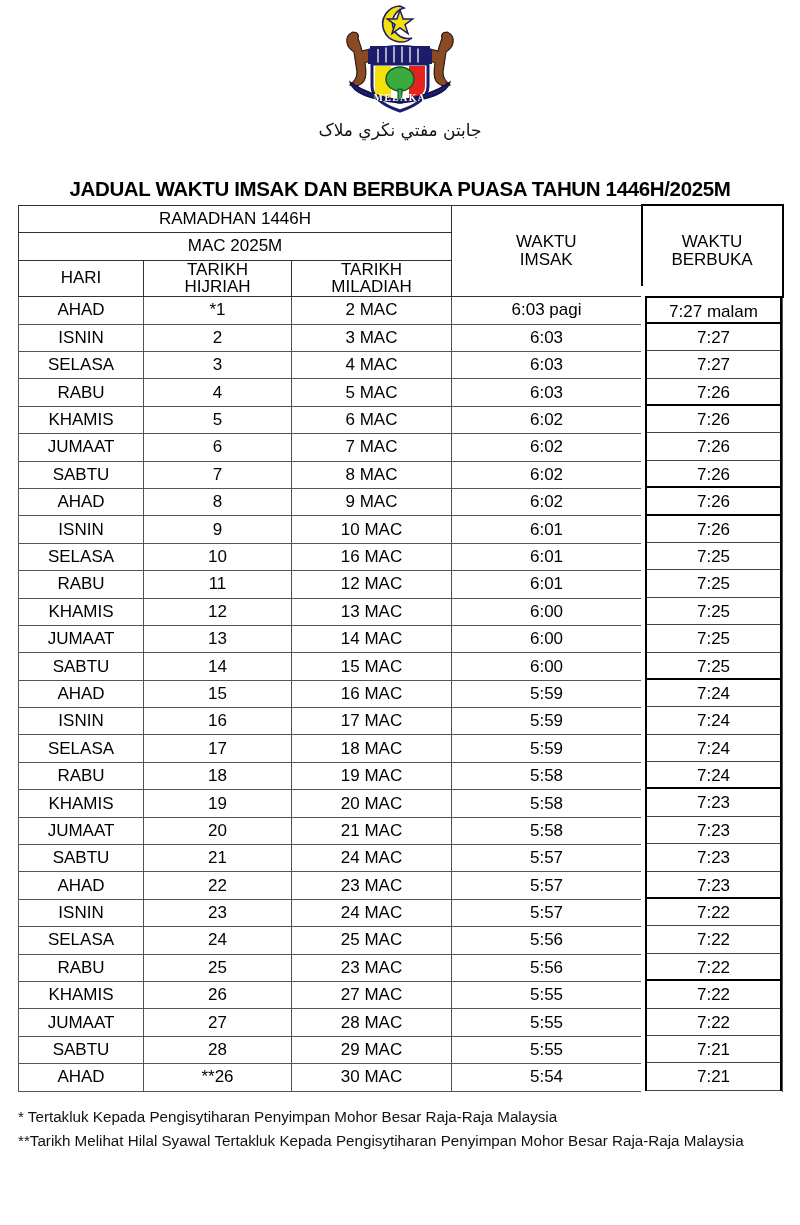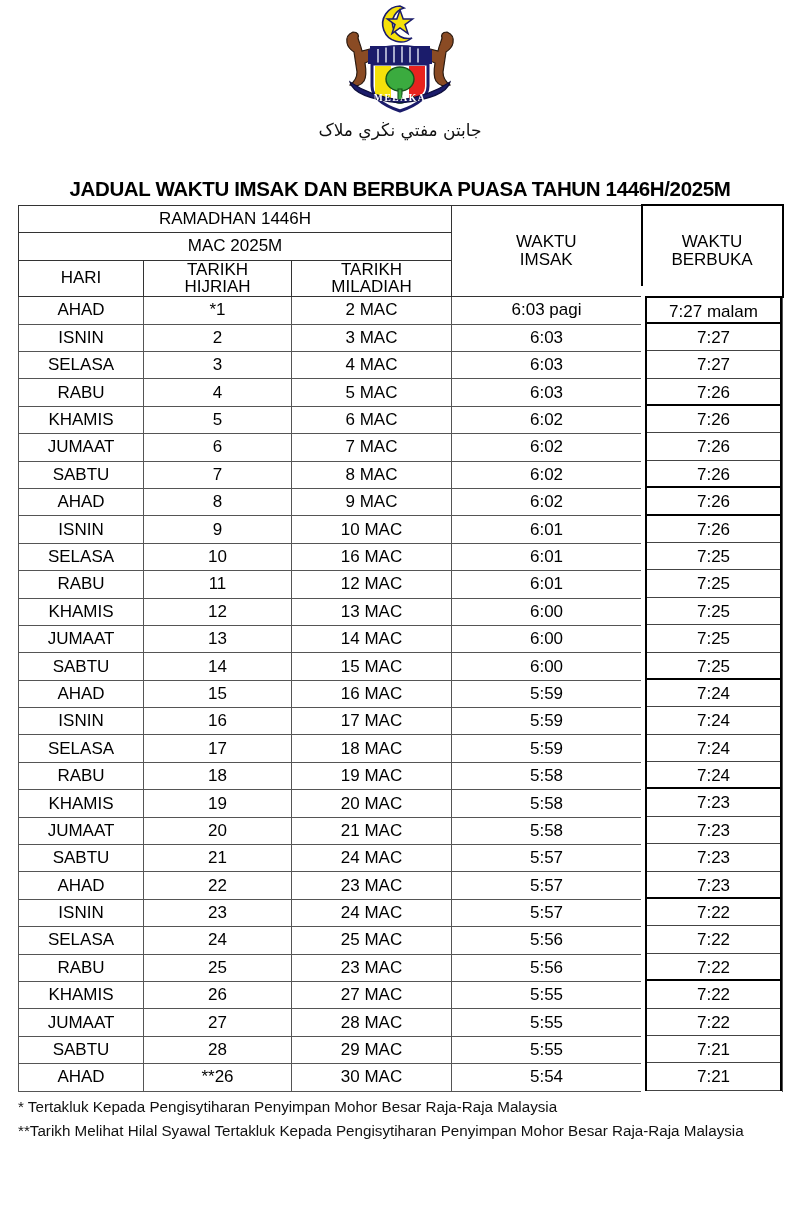--- a/index.html
+++ b/index.html
@@ -119,21 +119,21 @@
   .berbuka-mask {
     position: absolute;
     right: 0;
     width: 141px;
     background: #fff;
   }
 
   
   .notes {
     width: 764px;
-    margin: 3px auto 0 auto;
+    margin: 13px auto 0 auto;
     font-size: 15.2px;
     line-height: 1.58;
     color: #111;
   }
   .notes p { margin: 0; }
 </style>
 </head>
 <body>
 
 <div class="crest-block">

